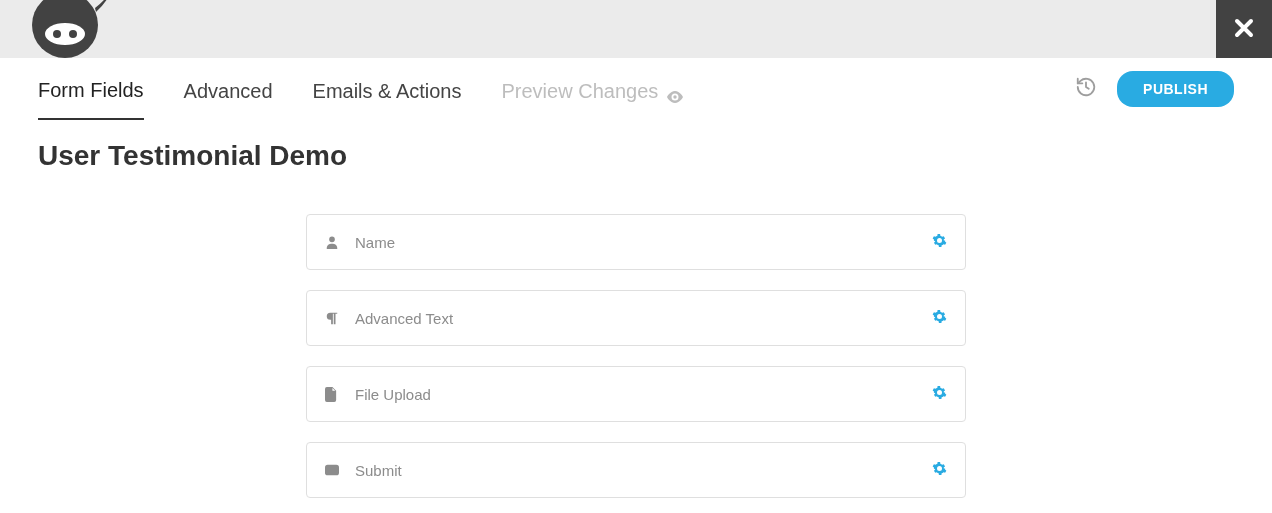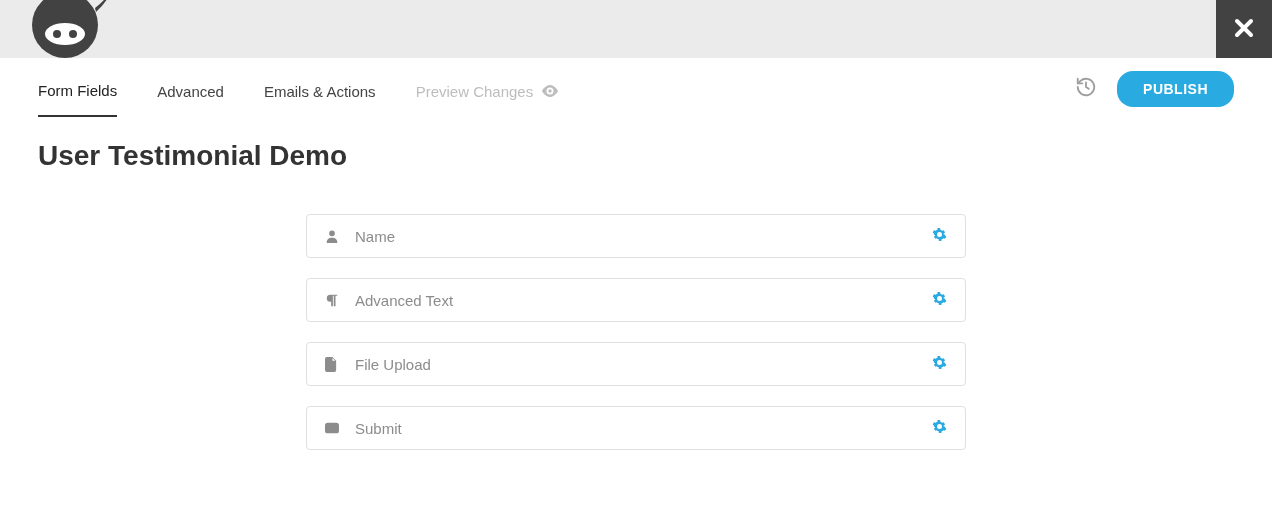--- a/index.html
+++ b/index.html
@@ -35,38 +35,39 @@
     display: flex;
     align-items: center;
     height: 62px;
     border-bottom: 0;
     position: relative;
   }
   .tabs {
     display: flex;
     gap: 40px;
     align-items: center;
-    font-size: 15px;
+    font-size: 20px;
   }
   .tab {
     padding: 20px 0 16px 0;
     color: #444;
     cursor: pointer;
     display: flex;
     align-items: center;
     gap: 8px;
   }
   .tab.active {
     border-bottom: 2px solid #333;
     color: #222;
     font-weight: 500;
   }
   .tab.disabled {
     color: #bdbdbd;
     cursor: default;
+    align-items: flex-end;
   }
   .nav-spacer { flex: 1; }
   .history-icon {
     color: #aaa;
     margin-right: 20px;
     cursor: pointer;
     display: flex;
     align-items: center;
   }
   .publish-btn {
@@ -88,21 +89,21 @@
     margin-bottom: 42px;
   }
   .fields-wrap {
     width: 660px;
     margin: 0 auto;
   }
   .field-row {
     border: 1px solid #dfdfdf;
     border-radius: 4px;
     background: #fff;
-    height: 44px;
+    height: 56px;
     display: flex;
     align-items: center;
     padding: 0 18px;
     margin-bottom: 20px;
     cursor: pointer;
   }
   .field-icon {
     color: #8c8c8c;
     width: 24px;
     display: flex;

